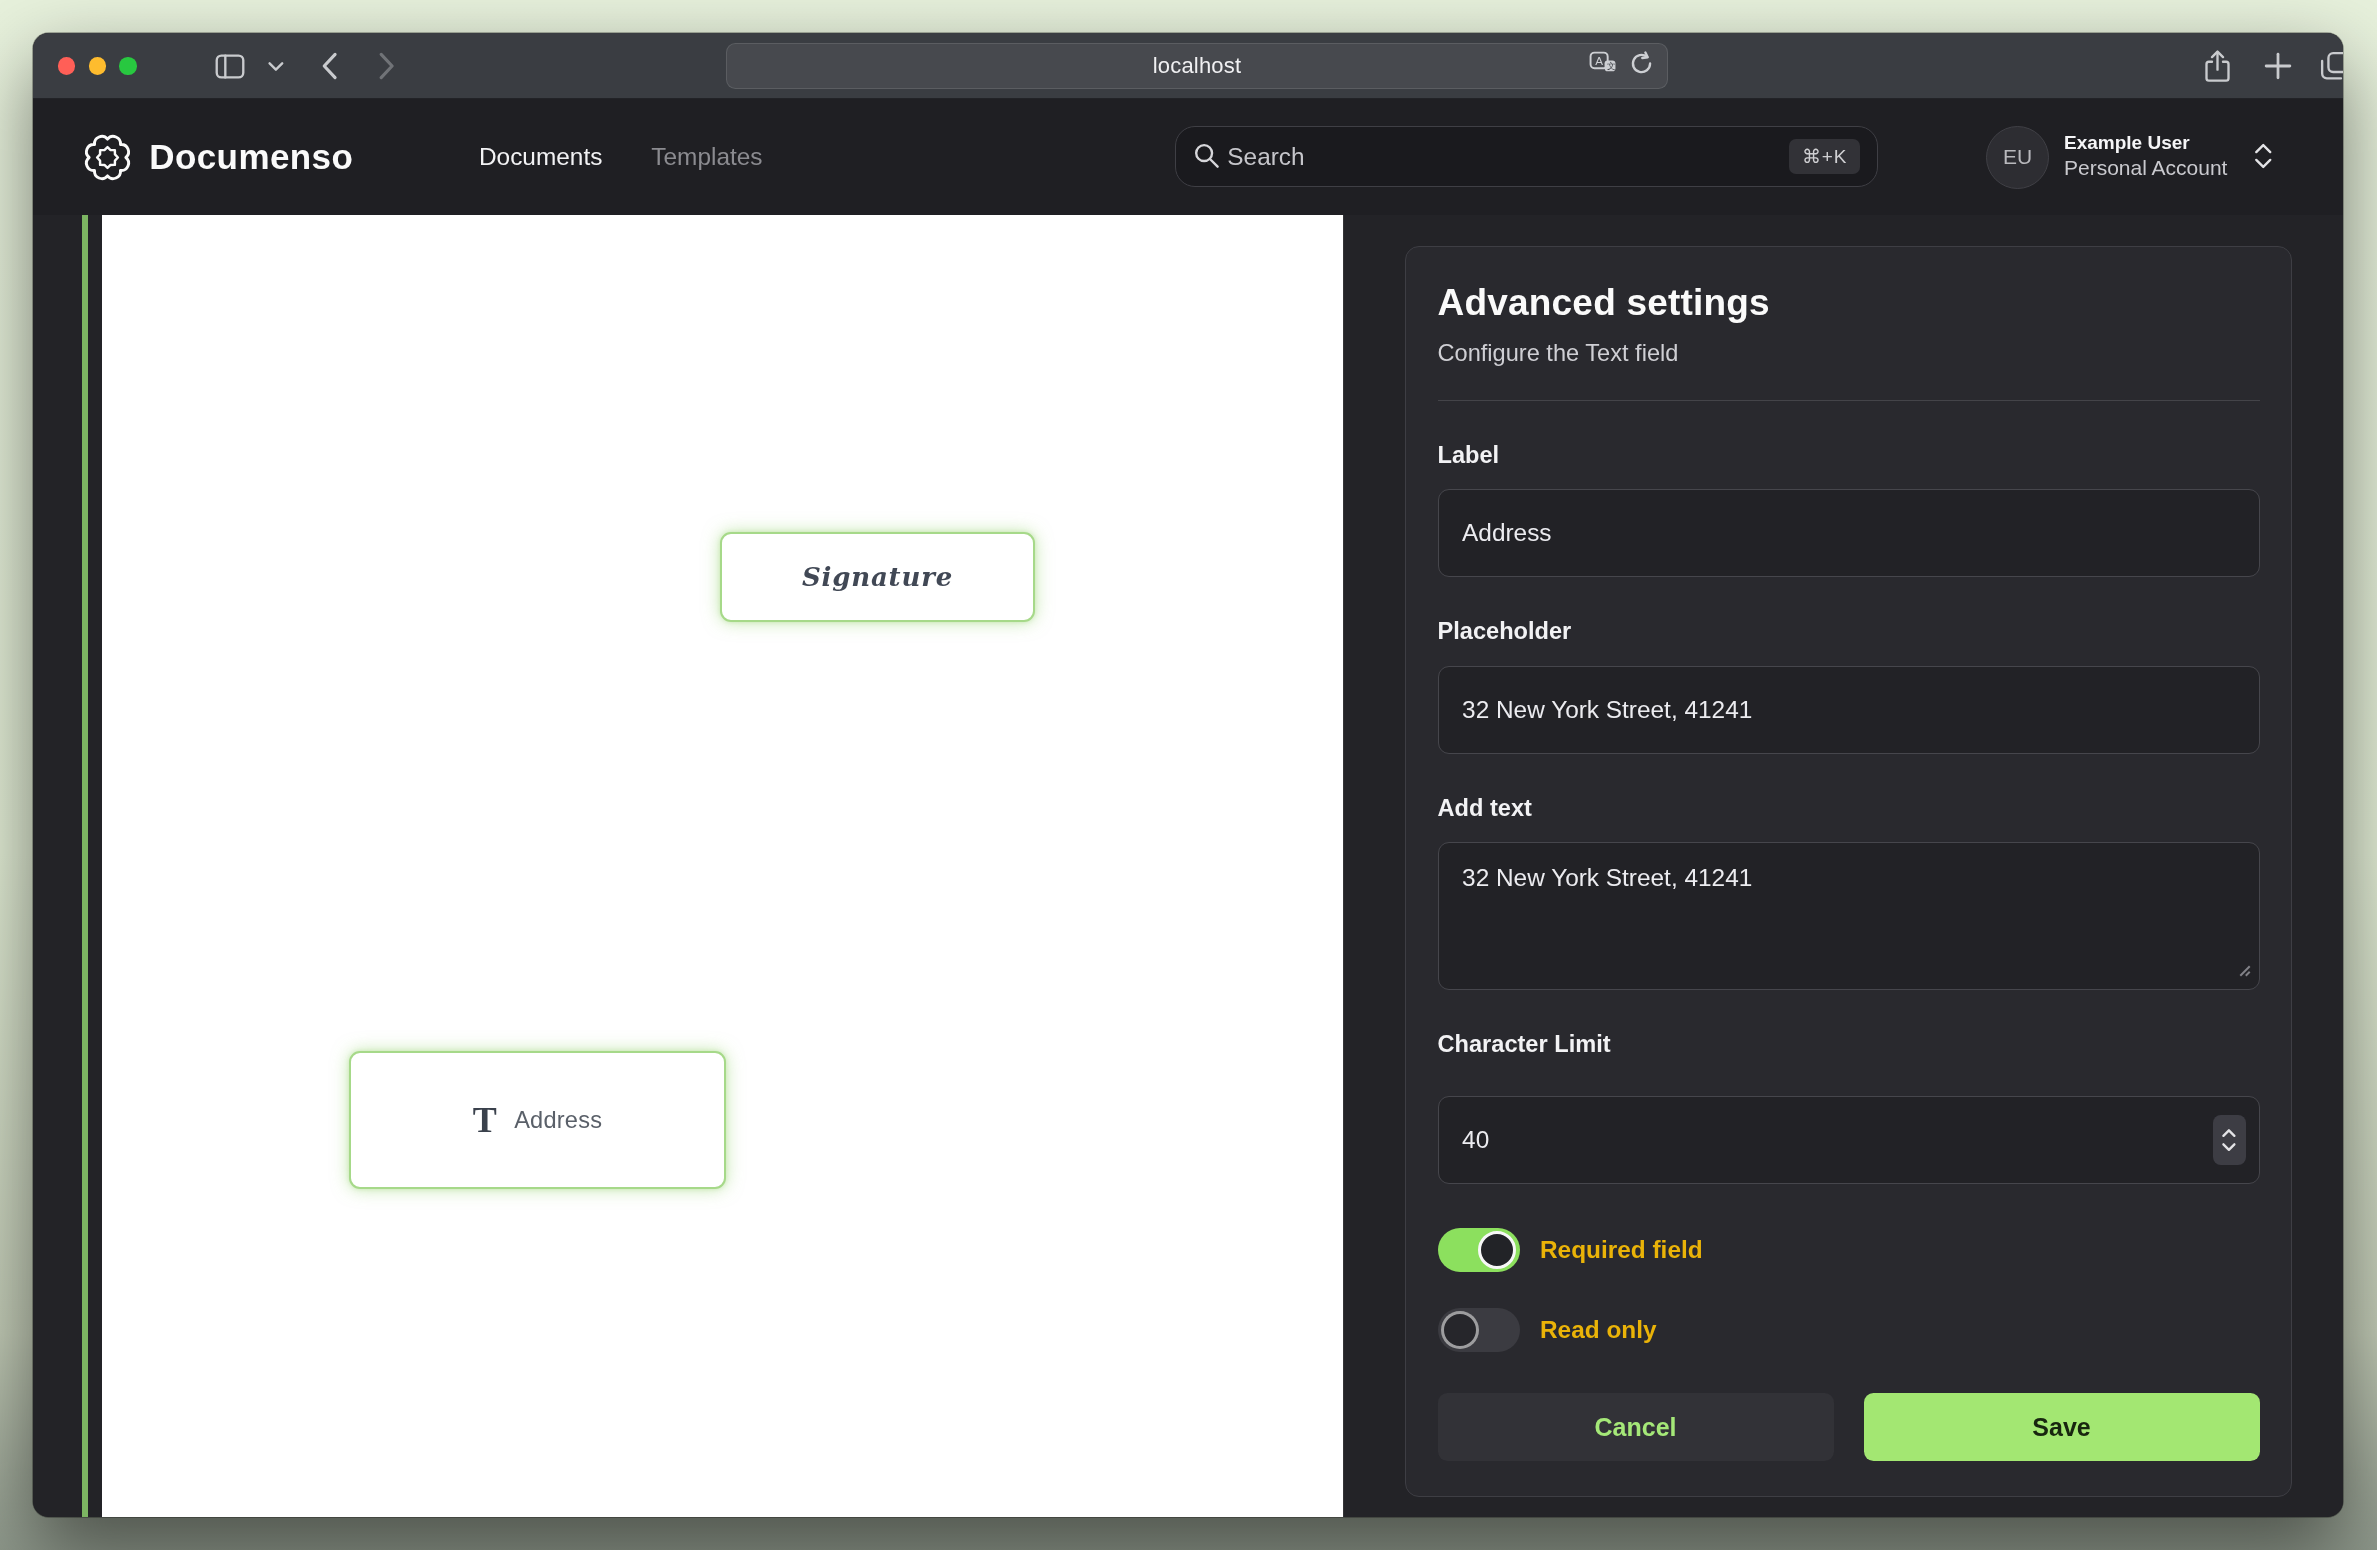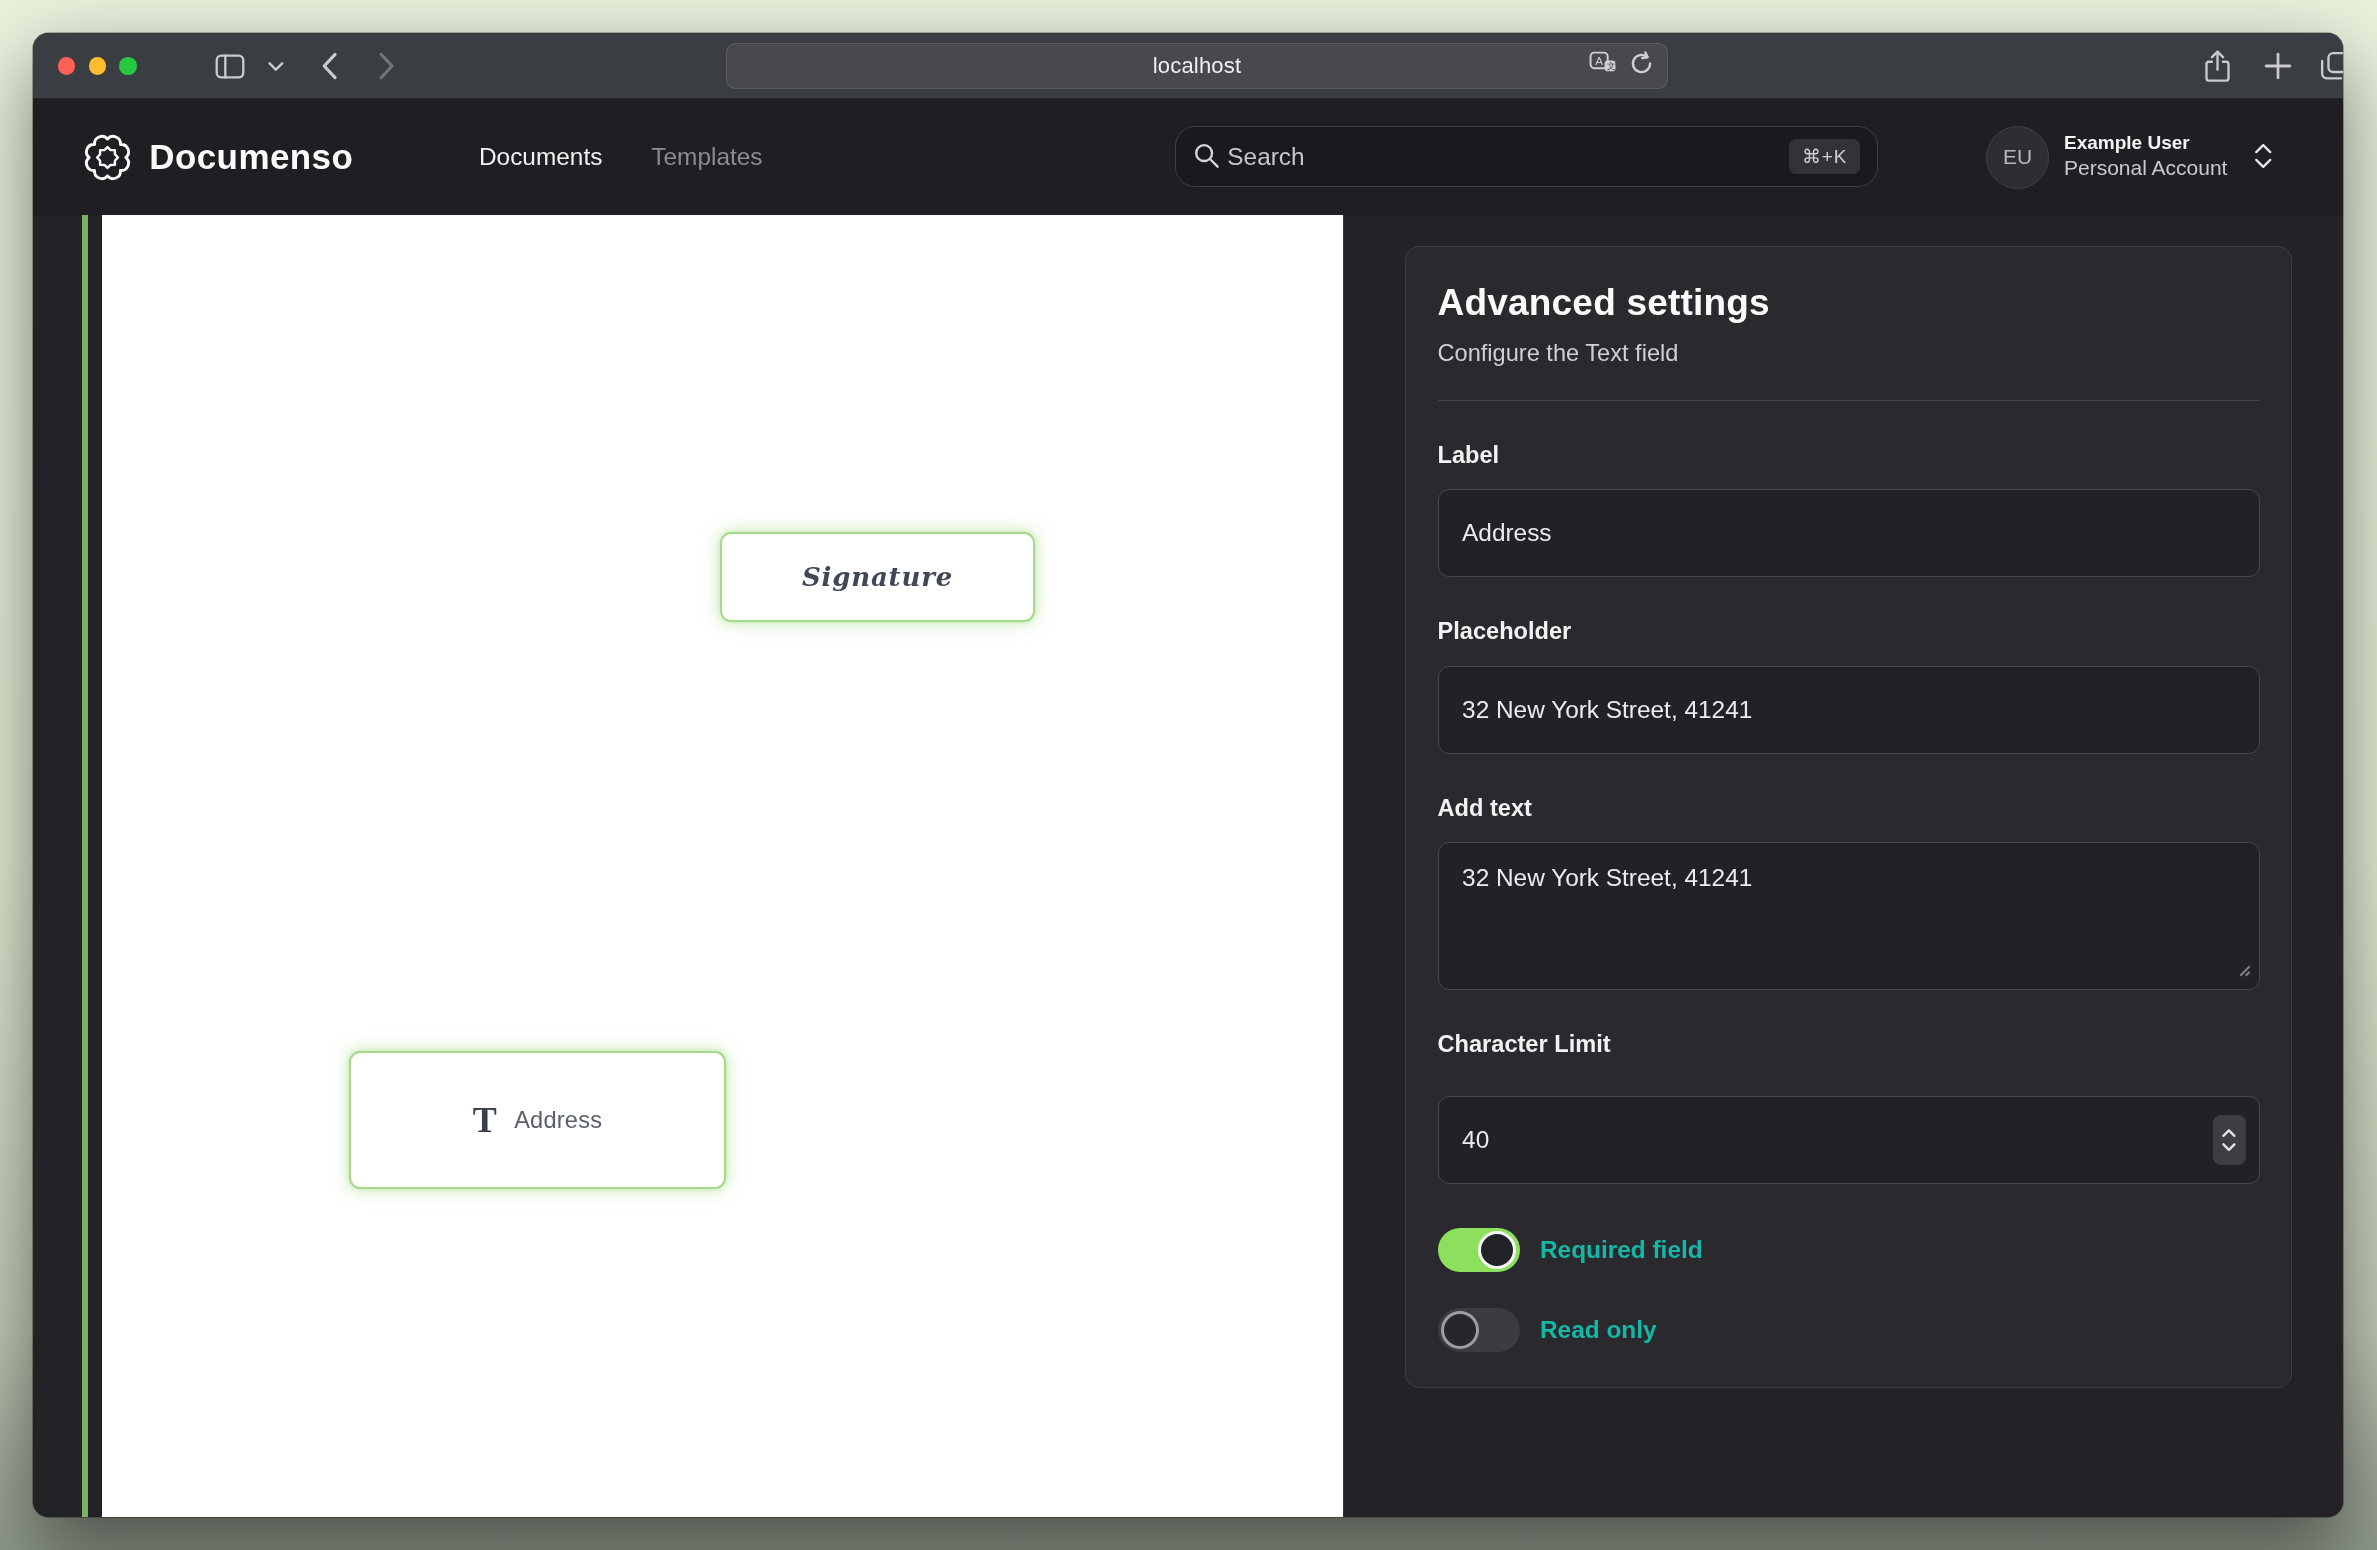--- a/index.html
+++ b/index.html
@@ -123,21 +123,21 @@
   .toggle {
     width:82px; height:44px; border-radius:22px; background:#3b3b41; position:relative; cursor:pointer;
     flex:0 0 82px;
   }
   .toggle .thumb {
     position:absolute; top:3.2px; left:3.9px; width:38px; height:38px; border-radius:50%;
     background:#26262b; border:3.2px solid rgba(255,255,255,.55);
   }
   .toggle.on { background:#8ce05e; }
   .toggle.on .thumb { left:auto; right:3.9px; background:#222327; border-color:#f7f7f7; }
-  .toggle-label { color:#14b8a6; font-size:24.4px; font-weight:600; }
+  .toggle-label { color:#eab308; font-size:24.4px; font-weight:600; }
   .btn-row { display:flex; gap:30px; margin-top:41px; }
   .btn {
     flex:1; height:68px; border-radius:9.5px; border:none; font-size:25px; font-weight:600;
     cursor:pointer; font-family:"Liberation Sans",sans-serif;
   }
   .btn-cancel { background:#323237; color:#a5e878; }
   .btn-save { background:#a3e772; color:#18260f; }
   .icon-stroke { stroke:currentColor; fill:none; stroke-width:3; stroke-linecap:round; stroke-linejoin:round; }
 </style>
 </head>
@@ -309,18 +309,22 @@
             </div>
           <span class="toggle-label">Required field</span>
         </div>
         <div class="toggle-row">
           <div class="toggle">
               <div class="thumb"></div>
             </div>
           <span class="toggle-label">Read only</span>
         </div>
 
+        <div class="btn-row">
+          <button class="btn btn-cancel">Cancel</button>
+          <button class="btn btn-save">Save</button>
+        </div>
       </div>
     </div>
   </div>
 
 </div>
 
 
 </body></html>

